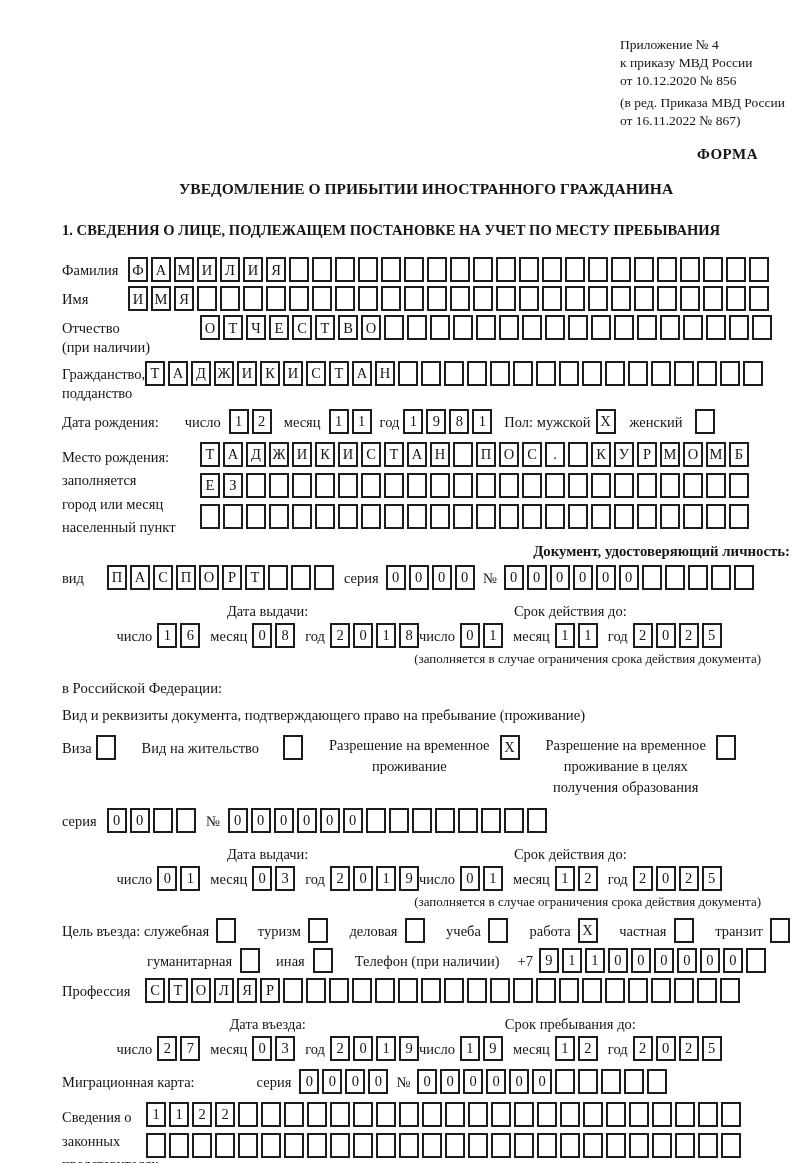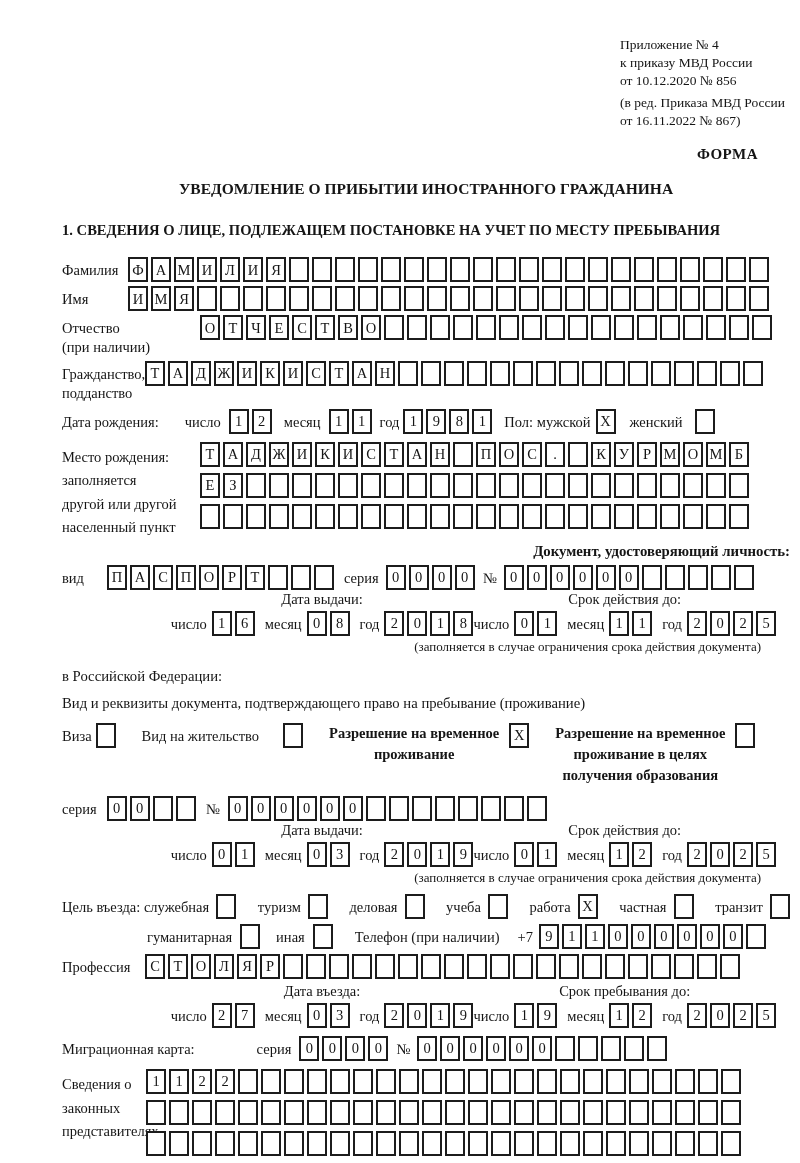--- a/index.html
+++ b/index.html
@@ -25,32 +25,32 @@
   .frow .lbl { padding-top:4px;font-family:Liberation Serif, serif; }
   .w66 { width:66px; } .w83 { width:83px; } .w138 { width:138px; } .w45 { width:45px; } .w84 { width:84px; }
   .stack div { line-height:1.62; }
   .stackcells .cells { display:flex; margin-bottom:6px; }
 
   .inline-row { display:flex; align-items:flex-start; flex-wrap:nowrap; }
   .inline-row > .lbl { padding-top:4px; } .mr12 { margin-right:12px !important; } .mr8 { margin-right:8px !important; }
 
   .center-bold { text-align:right; font-weight:bold; font-size:14.8px; margin:3px 0 5px; }
 
-  .dates { display:flex; justify-content:flex-end; margin-top:1px; padding-right:14px; }
+  .dates { display:flex; justify-content:center; margin-top:13px; padding-right:14px; }
   .datehead { text-align:center; font-size:14.5px; margin-bottom:3px; }
   .dateline { display:flex; align-items:flex-start; }
   .dateline .lbl { padding-top:4px; margin-right:5px; }
   .dateline .cells { margin-right:10px; }
   .dateline .cells:last-child { margin-right:0; }
   .validnote { text-align:right; font-size:13px; margin:3px 29px 8px 0; }
 
   .plain { font-size:14.7px; line-height:1.85; }
 
   .permit-row { display:flex; align-items:flex-start; margin-top:6px; margin-bottom:10px; }
-  .optlbl { font-size:14.5px; text-align:center; line-height:1.45;font-weight:bold; }
+  .optlbl { font-size:14.5px; text-align:center; line-height:1.45; }
   .permit-row .cell { margin-left:10px; }
   .permit-row .sep { width:26px; flex:none; }
 
   .purpose-row { display:flex; align-items:flex-start; justify-content:space-between; margin-top:8px; }
   .pair { display:flex; align-items:flex-start; }
   .pair .lbl { padding-top:4px; margin-right:7px; }
 
   .phone-row { display:flex; align-items:flex-start; margin-top:5px; margin-left:85px; }
   .phone-row .lbl { padding-top:4px; }
 </style>
@@ -229,21 +229,21 @@
     <span class="lbl" style="margin-right:5px;">Пол: мужской</span>
     <span class="cell" style="margin-right:14px;">X</span>
     <span class="lbl" style="margin-right:12px;">женский</span>
     <span class="cell"></span>
   </div>
 
   <div class="frow" style="margin-top:8px; margin-bottom:0;">
     <div class="lbl w138 stack">
       <div>Место рождения:</div>
       <div>заполняется</div>
-      <div>другой или другой</div>
+      <div>город или месяц</div>
       <div>населенный пункт</div>
     </div>
     <div class="stackcells">
       <span class="cells">
           <span class="cell">Т</span>
           <span class="cell">А</span>
           <span class="cell">Д</span>
           <span class="cell">Ж</span>
           <span class="cell">И</span>
           <span class="cell">К</span>

